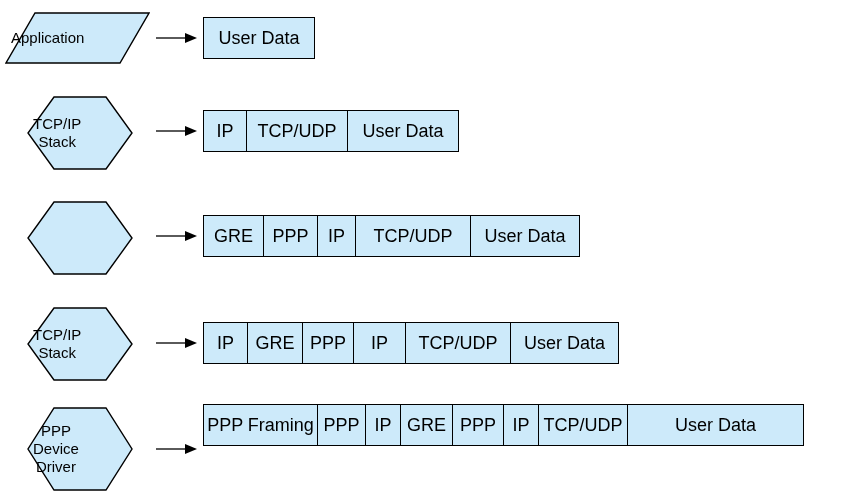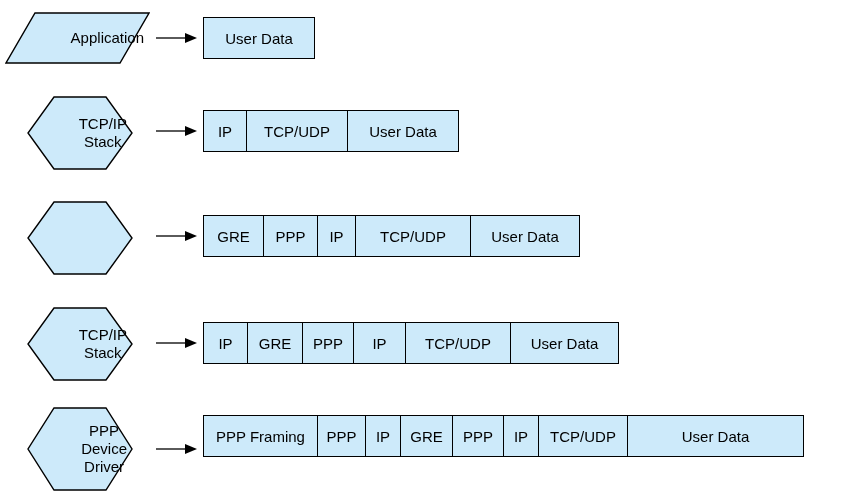--- a/index.html
+++ b/index.html
@@ -17,21 +17,21 @@
     position: relative;
     width: 844px;
     height: 495px;
   }
 
   
   .layer-shape {
     position: absolute;
     display: flex;
     align-items: center;
-    justify-content: flex-end;
+    justify-content: flex-start;
     text-align: center;
     color: #000000;
     font-size: 15px;
     line-height: 18px;
     white-space: pre-line;
     box-sizing: border-box;
   }
   .shape-svg {
     position: absolute;
     left: 0;
@@ -54,21 +54,21 @@
     display: flex;
     border: 1px solid #000000;
     background: #cdeafa;
     box-sizing: border-box;
     height: 42px;
   }
   .packet-cell {
     display: flex;
     align-items: center;
     justify-content: center;
-    font-size: 15px;
+    font-size: 18px;
     color: #000000;
     border-right: 1px solid #000000;
     box-sizing: border-box;
     height: 100%;
     white-space: nowrap;
   }
   .packet-cell:last-child {
     border-right: none;
   }
 </style>
@@ -160,21 +160,21 @@
     <span class="shape-label">PPP
 Device
 Driver</span>
   </div>
 
   <svg class="arrow" style="left:156px; top:441px;" width="42" height="16" viewBox="0 0 42 16">
     <line x1="0" y1="8" x2="30" y2="8" stroke="#000000" stroke-width="1.3"></line>
     <polygon points="29,3 41,8 29,13" fill="#000000"></polygon>
   </svg>
 
-  <div class="packet-row" style="left:203px; top:415px;">
+  <div class="packet-row" style="left:203px; top:404px;">
     <div class="packet-cell" style="width:114px;">PPP Framing</div>
     <div class="packet-cell" style="width:48px;">PPP</div>
     <div class="packet-cell" style="width:35px;">IP</div>
     <div class="packet-cell" style="width:52px;">GRE</div>
     <div class="packet-cell" style="width:51px;">PPP</div>
     <div class="packet-cell" style="width:35px;">IP</div>
     <div class="packet-cell" style="width:89px;">TCP/UDP</div>
     <div class="packet-cell" style="width:175px;">User Data</div>
   </div>
 

